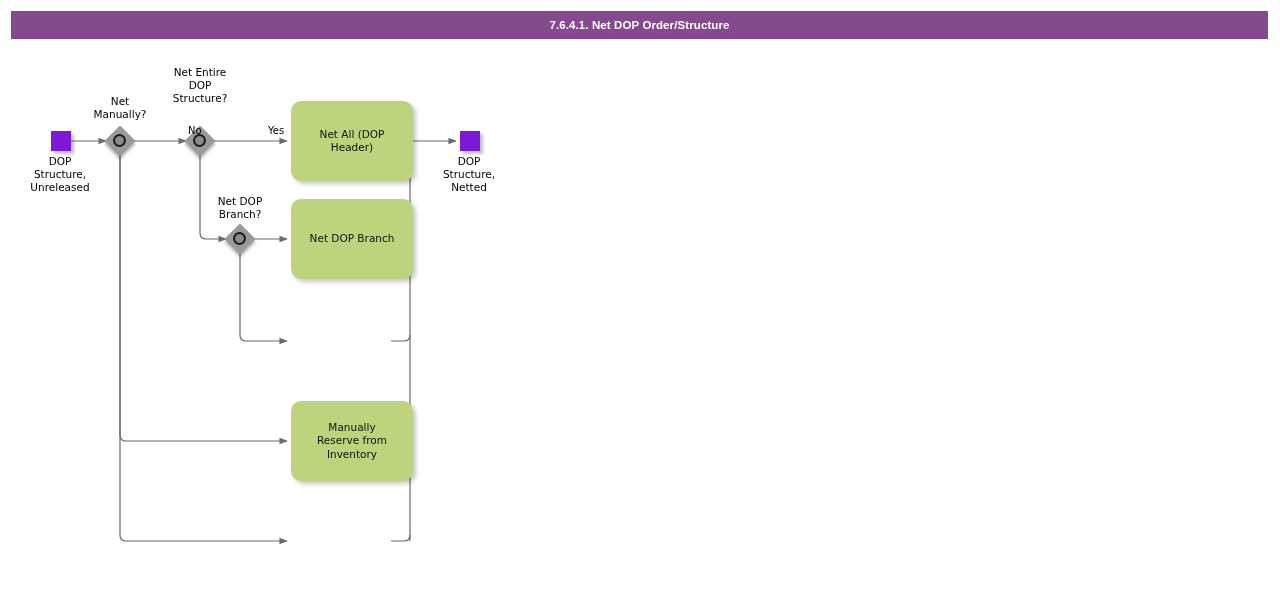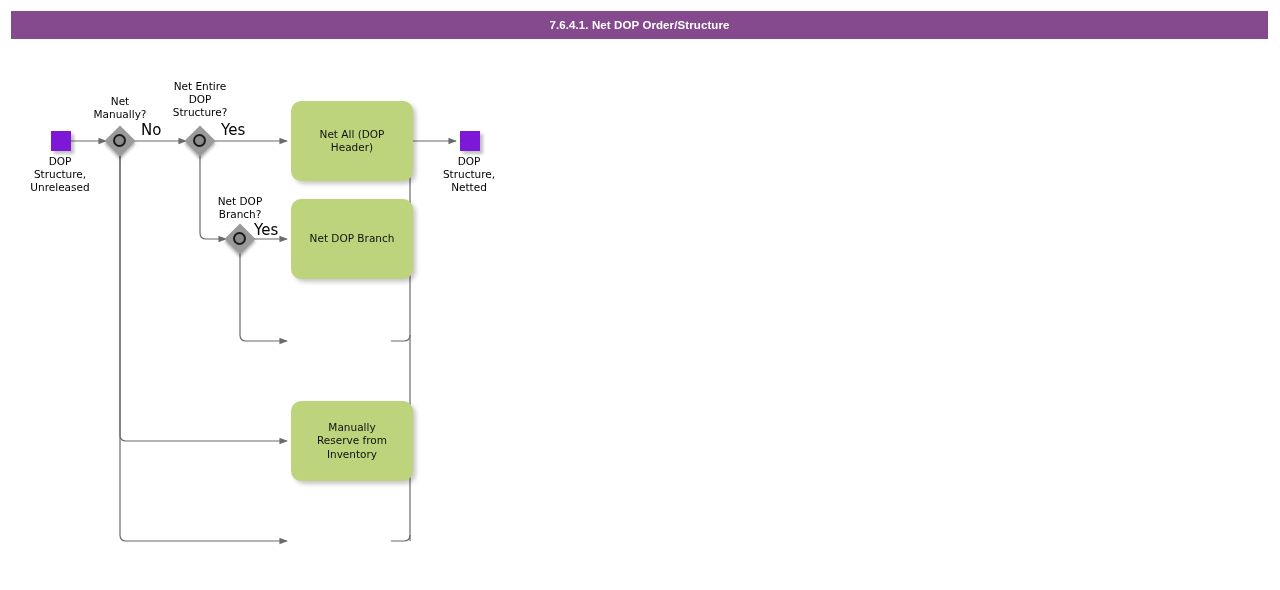--- a/index.html
+++ b/index.html
@@ -129,25 +129,26 @@
     text-align: center;
     font-family: "DejaVu Sans", sans-serif;
     color: #101010;
     white-space: pre-line;
     padding: 0 4px;
   }
 
   
   .flow-label {
     position: absolute;
-    font-size: 15px;
+    font-size: 10px;
     line-height: 13px;
     font-family: "DejaVu Sans", sans-serif;
     color: #000000;
     white-space: nowrap;
+    margin-left: 47px;
   }
 </style>
 </head>
 <body>
 
 <div id="title-bar">
   <span class="title-text">7.6.4.1. Net DOP Order/Structure</span>
 </div>
 
 <div id="diagram">
@@ -200,21 +201,21 @@
   <div class="node gateway-node">
     <div class="gw-diamond" style="left:109px; top:130px;"></div>
     <div class="gw-circle" style="left:113px; top:134px;"></div>
     <div class="gw-label" style="left:55px; top:95px;">Net
 Manually?</div>
   </div>
 
   <div class="node gateway-node">
     <div class="gw-diamond" style="left:189px; top:130px;"></div>
     <div class="gw-circle" style="left:193px; top:134px;"></div>
-    <div class="gw-label" style="left:135px; top:80px;text-align:center;">Net Entire
+    <div class="gw-label" style="left:135px; top:66px;text-align:center;">Net Entire
 DOP
 Structure?</div>
   </div>
 
   <div class="node gateway-node">
     <div class="gw-diamond" style="left:229px; top:228px;"></div>
     <div class="gw-circle" style="left:233px; top:232px;"></div>
     <div class="gw-label" style="left:175px; top:195px;">Net DOP
 Branch?</div>
   </div>

